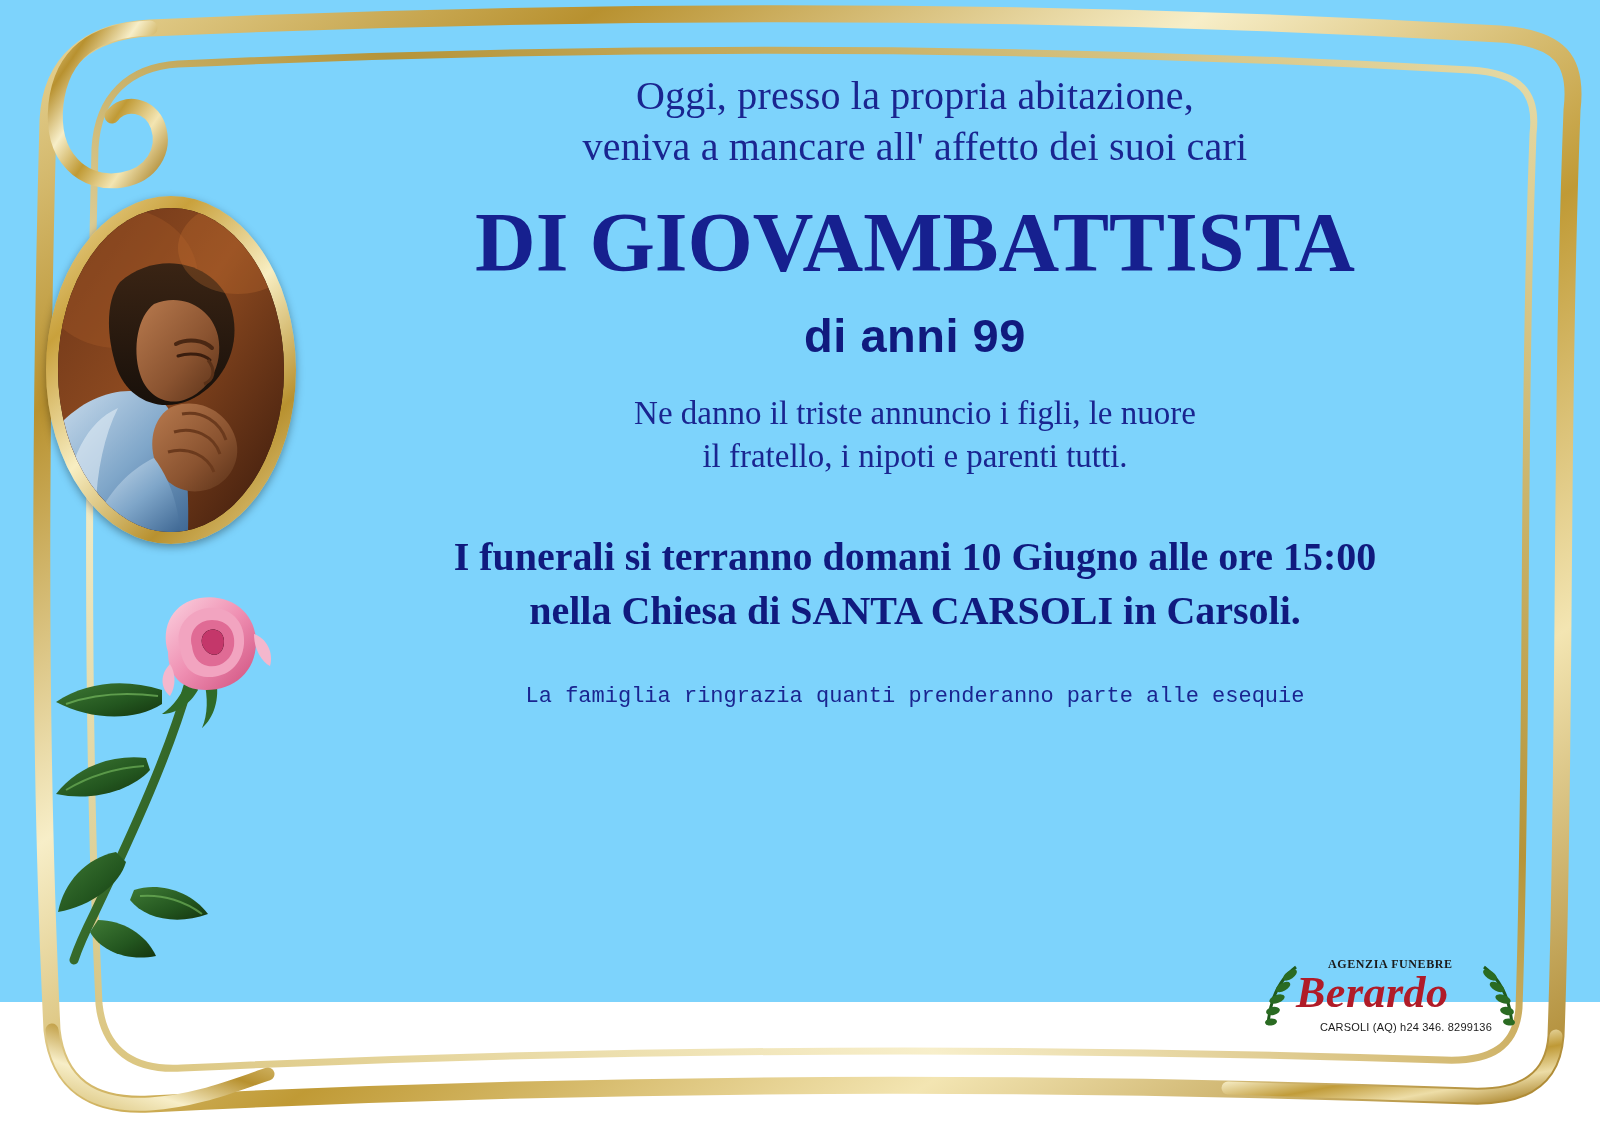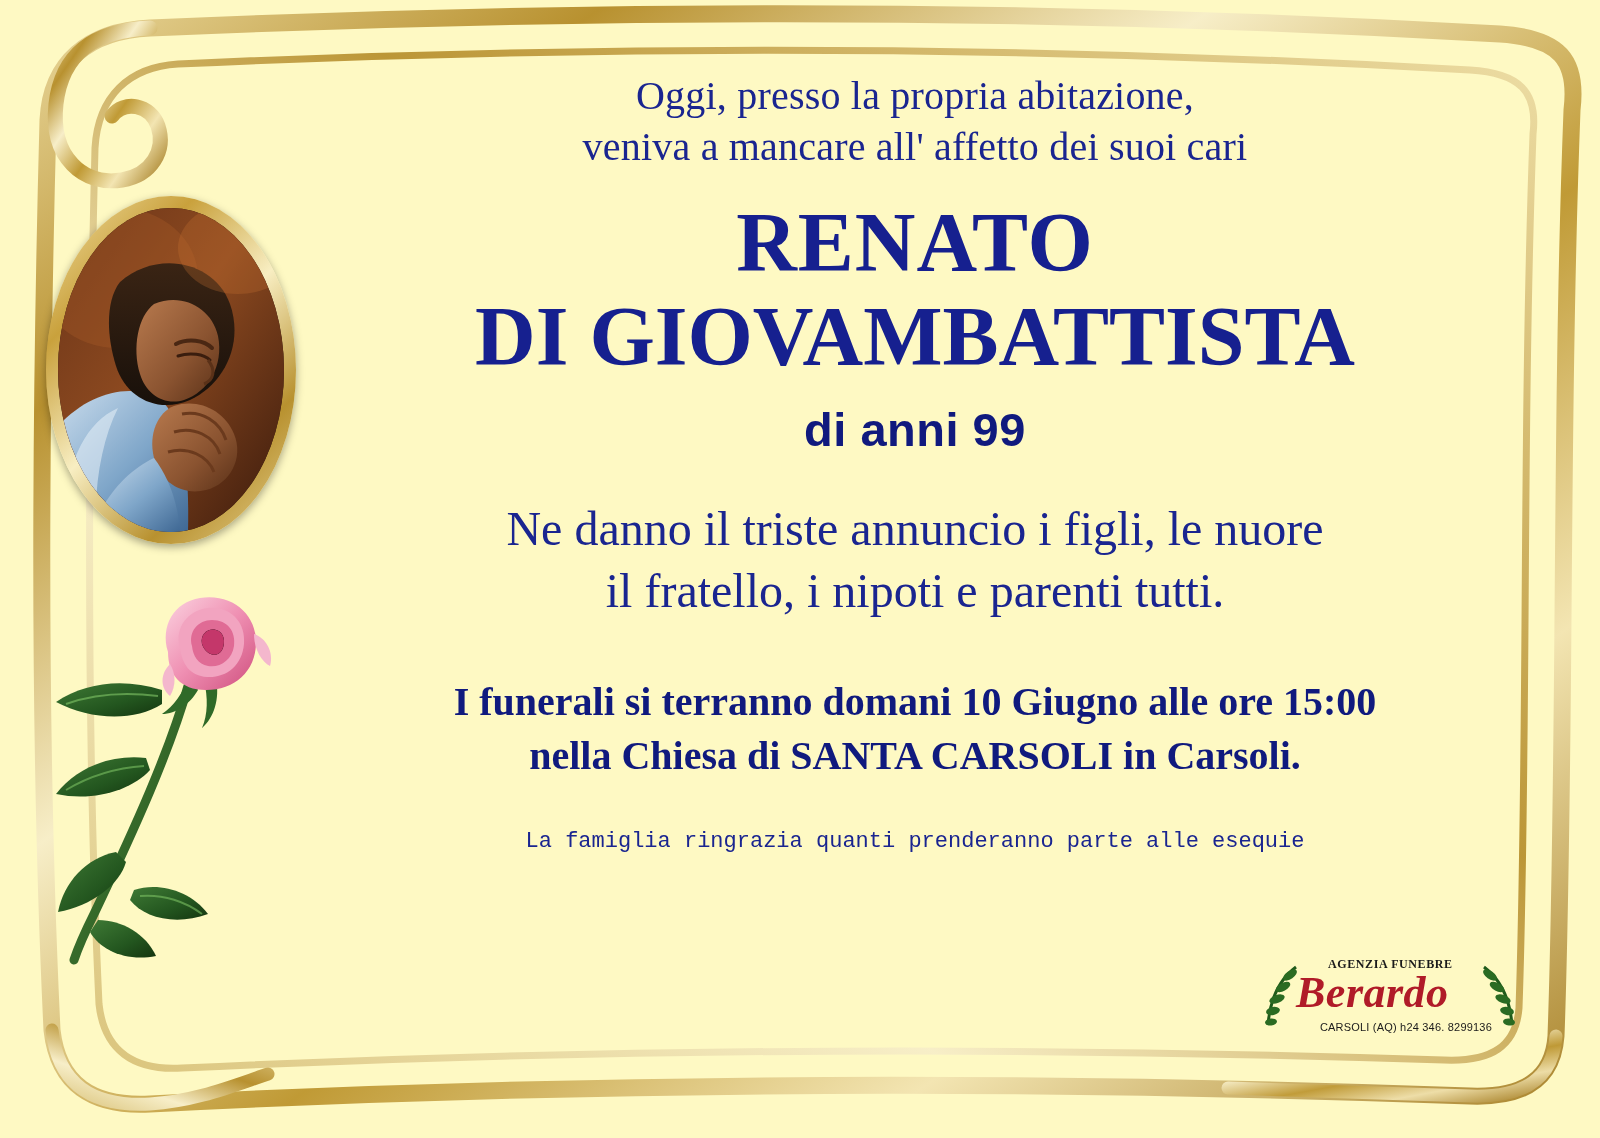--- a/index.html
+++ b/index.html
@@ -10,22 +10,22 @@
   body {
     width: 1600px;
     height: 1138px;
     overflow: hidden;
     font-family: "Liberation Serif", serif;
   }
 
   .poster {
     position: relative;
     width: 1600px;
-    height: 1138px;
-    background: #fef9c3;
+    height: 1002px;
+    background: #7dd3fc;
   }
 
   
   .border-svg {
     position: absolute;
     left: 0; top: 0;
     width: 1600px;
     height: 1138px;
     pointer-events: none;
   }
@@ -110,24 +110,24 @@
     font-family: "Liberation Sans", sans-serif;
     font-weight: bold;
     font-size: 47px;
     color: #101a7e;
     margin-top: 22px;
     letter-spacing: 0.5px;
   }
 
   .announce {
     font-family: "Liberation Serif", serif;
-    font-size: 48px;
+    font-size: 33px;
     line-height: 1.30;
     color: #1a2590;
-    margin-top: 41px;
+    margin-top: 29px;
   }
   .announce span { display: block; }
 
   .funeral {
     font-family: "Liberation Serif", serif;
     font-weight: bold;
     font-size: 40px;
     line-height: 1.35;
     color: #101a7e;
     margin-top: 52px;
@@ -352,21 +352,20 @@
     <path d="M 120 74 C 110 84, 110 98, 120 106 C 126 96, 126 84, 120 74 Z" fill="#f4b7cd"></path>
   </svg>
 
   <div class="content">
     <div class="intro">
       <span class="l1">Oggi, presso la propria abitazione,</span>
       <span class="l2">veniva a mancare all' affetto dei suoi cari</span>
     </div>
 
     <div class="name">
-      <span class="first">RENATO</span>
       <span class="last">DI GIOVAMBATTISTA</span>
     </div>
 
     <div class="age">di anni 99</div>
 
     <div class="announce">
       <span>Ne danno il triste annuncio i figli, le nuore</span>
       <span>il fratello, i nipoti e parenti tutti.</span>
     </div>
 

